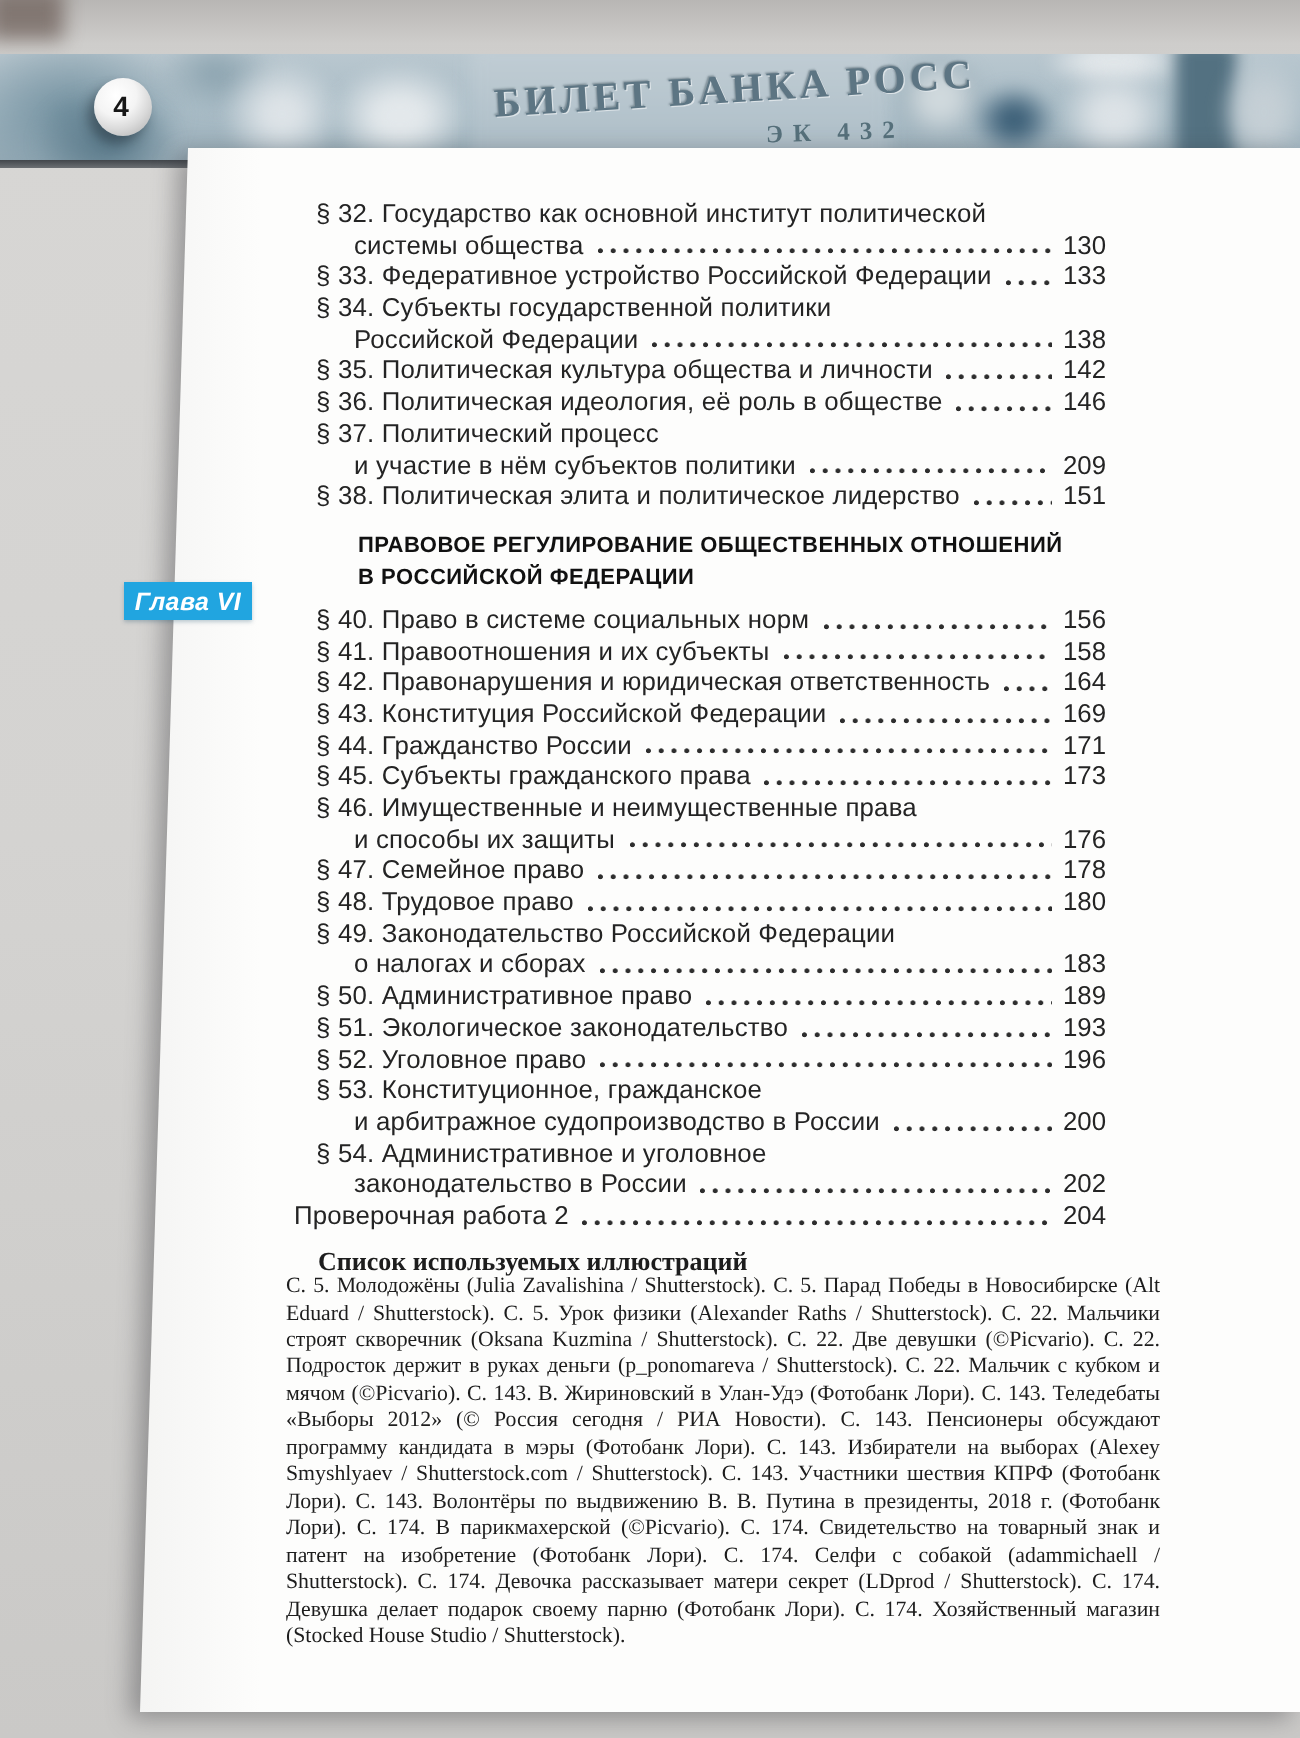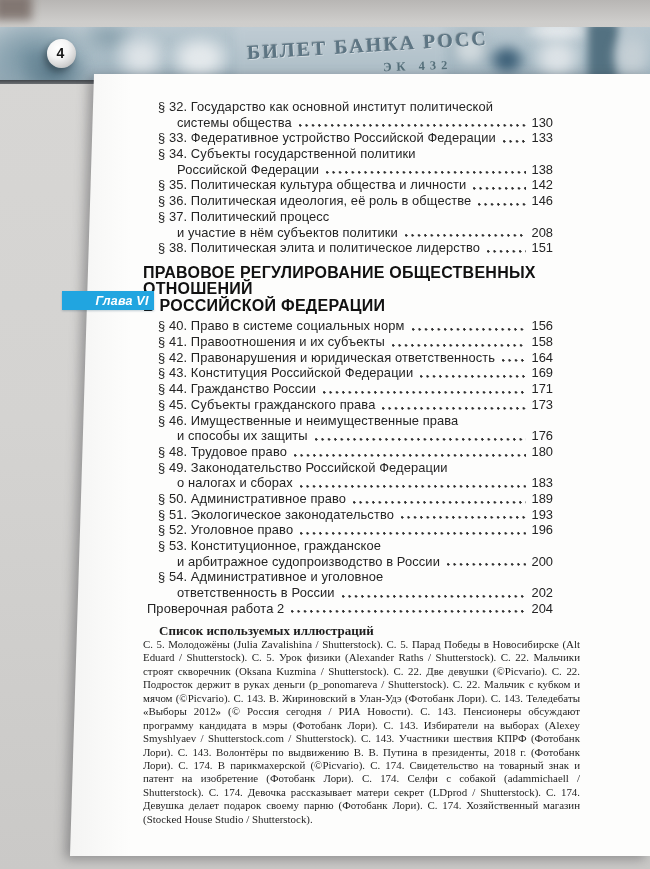--- a/index.html
+++ b/index.html
@@ -46,23 +46,23 @@
   .toc-row .t{white-space:nowrap;letter-spacing:.1px;}
   .toc-row.entry{margin-left:15px;}
   .toc-row.cont{margin-left:34px;}
   .toc-row.outdent{margin-left:4px;}
   .leader{flex:1;height:3px;align-self:flex-end;margin:0 5px 3px 7px;
     background-image:radial-gradient(circle at 1.2px 1.4px,#2e2e2e 1.05px,rgba(0,0,0,0) 1.4px);
     background-size:6.4px 3px;background-repeat:repeat-x;background-position:left bottom;}
   .pg{white-space:nowrap;}
   
   .chapter{margin:9px 0 4px 0;}
-  .chapter-line{font-weight:bold;font-size:16px;line-height:16.5px;letter-spacing:.25px;color:#111;}
+  .chapter-line{font-weight:bold;font-size:11px;line-height:16.5px;letter-spacing:.25px;color:#111;margin-left:36px;}
   .chapter-badge{position:absolute;left:62px;top:291px;width:64px;height:19px;background:#21a5e0;
-    display:flex;align-items:center;justify-content:center;box-shadow:0 1px 2px rgba(0,60,90,.25);padding-left:28px;}
+    display:flex;align-items:center;justify-content:center;box-shadow:0 1px 2px rgba(0,60,90,.25);}
   .chapter-badge span{font-weight:bold;font-style:italic;font-size:12.5px;color:#fff;letter-spacing:.2px;}
   
   .credits{margin-top:8px;margin-right:-27px;font-family:"Liberation Serif",serif;color:#1d1d1d;}
   .credits-head{font-weight:bold;font-size:13px;line-height:13.5px;text-indent:16px;}
   .credits-body{font-size:10.9px;line-height:13.45px;text-align:justify;}
 </style>
 </head>
 <body>
 
 <div class="stage">
@@ -126,21 +126,21 @@
               <span class="t">§ 36. Политическая идеология, её роль в обществе</span>
               <span class="leader"></span>
               <span class="pg">146</span>
             </div>
             <div class="toc-row entry">
               <span class="t">§ 37. Политический процесс</span>
             </div>
             <div class="toc-row cont">
               <span class="t">и участие в нём субъектов политики</span>
               <span class="leader"></span>
-              <span class="pg">208</span>
+              <span class="pg">209</span>
             </div>
             <div class="toc-row entry">
               <span class="t">§ 38. Политическая элита и политическое лидерство</span>
               <span class="leader"></span>
               <span class="pg">151</span>
             </div>
           </div>
 
         <div class="chapter">
           <div class="chapter-line">ПРАВОВОЕ РЕГУЛИРОВАНИЕ ОБЩЕСТВЕННЫХ ОТНОШЕНИЙ</div>
@@ -180,20 +180,25 @@
             </div>
             <div class="toc-row entry">
               <span class="t">§ 46. Имущественные и неимущественные права</span>
             </div>
             <div class="toc-row cont">
               <span class="t">и способы их защиты</span>
               <span class="leader"></span>
               <span class="pg">176</span>
             </div>
             <div class="toc-row entry">
+              <span class="t">§ 47. Семейное право</span>
+              <span class="leader"></span>
+              <span class="pg">178</span>
+            </div>
+            <div class="toc-row entry">
               <span class="t">§ 48. Трудовое право</span>
               <span class="leader"></span>
               <span class="pg">180</span>
             </div>
             <div class="toc-row entry">
               <span class="t">§ 49. Законодательство Российской Федерации</span>
             </div>
             <div class="toc-row cont">
               <span class="t">о налогах и сборах</span>
               <span class="leader"></span>
@@ -219,21 +224,21 @@
             </div>
             <div class="toc-row cont">
               <span class="t">и арбитражное судопроизводство в России</span>
               <span class="leader"></span>
               <span class="pg">200</span>
             </div>
             <div class="toc-row entry">
               <span class="t">§ 54. Административное и уголовное</span>
             </div>
             <div class="toc-row cont">
-              <span class="t">ответственность в России</span>
+              <span class="t">законодательство в России</span>
               <span class="leader"></span>
               <span class="pg">202</span>
             </div>
             <div class="toc-row outdent">
               <span class="t">Проверочная работа 2</span>
               <span class="leader"></span>
               <span class="pg">204</span>
             </div>
           </div>
 

